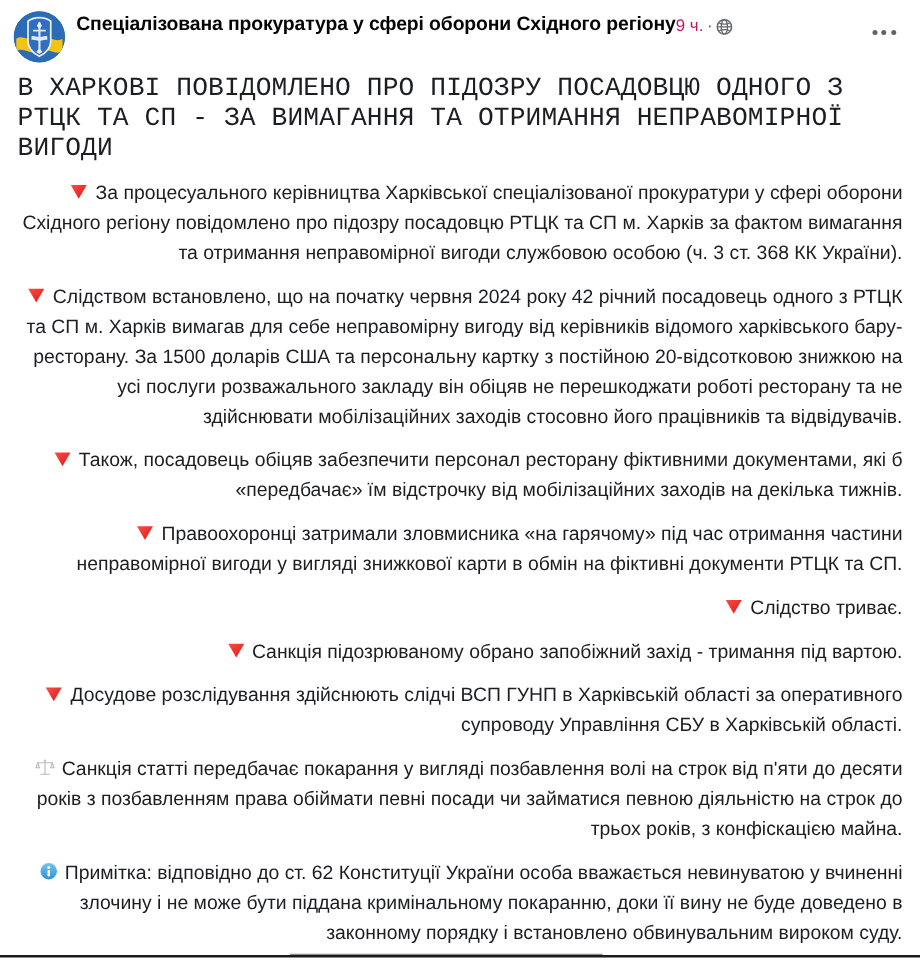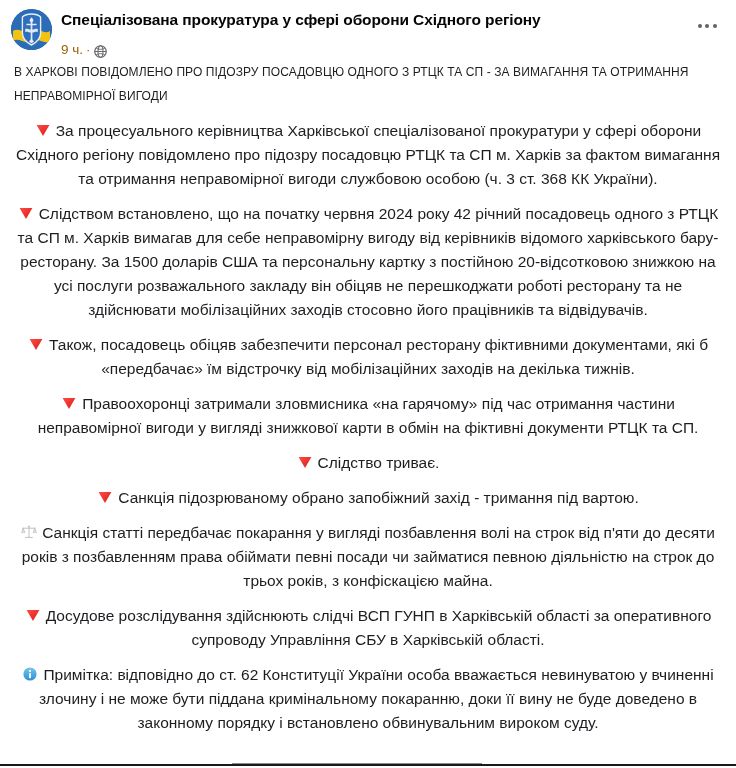--- a/index.html
+++ b/index.html
@@ -41,39 +41,38 @@
     flex: 0 0 41px;
     overflow: hidden;
     position: relative;
     background: #1f5fa8;
   }
   .avatar svg { display: block; width: 41px; height: 41px; }
 
   .header-text {
     margin-left: 9px;
     display: flex;
-    flex-direction: column;
+    flex-direction: row;
     justify-content: flex-start;
     padding-top: 1px;
-    gap: 11px;
   }
   .page-name {
     font-size: 15.5px;
     font-weight: bold;
     line-height: 19px;
     color: #050505;
     letter-spacing: -0.1px;
     white-space: nowrap;
   }
   .meta-line {
     display: flex;
     align-items: center;
     margin-top: 2px;
     font-size: 13.5px;
-    color: #a16207;
+    color: #be185d;
     line-height: 16px;
   }
   .meta-sep { margin: 0 3px; }
   .globe-icon {
     display: inline-block;
     width: 13px;
     height: 13px;
     position: relative;
     top: 1px;
   }
@@ -98,33 +97,34 @@
     background: #606366;
     display: block;
   }
 
   
   .post-body {
     padding: 10px 14px 0 14px;
     box-sizing: border-box;
   }
   .post-title {
-    font-size: 12px;
+    font-size: 21px;
     line-height: 24px;
     color: #1c1e21;
     font-weight: normal;
     margin: 0 0 11px 0;
     letter-spacing: 0.1px;
+    font-family: Liberation Mono, monospace;
   }
   .para {
     font-size: 15.5px;
     line-height: 24px;
     color: #1c1e21;
     margin: 0 0 11px 0;
-    text-align: center;
+    text-align: right;
   }
   .para:last-child { margin-bottom: 0; }
 
   
   .glyph {
     display: inline-block;
     width: 16px;
     height: 16px;
     vertical-align: -2px;
     margin-right: 5px;
@@ -281,54 +281,54 @@
           </linearGradient>
             </defs>
           <path d="M1.6 3 L14.4 3 L8 14 Z" fill="url(#rg5)"></path>
         </svg>
       </span><span>Санкція підозрюваному обрано запобіжний захід - тримання під вартою.</span>
     </p>
 
     <p class="para">
       <span class="glyph">
         <svg viewBox="0 0 16 16" xmlns="http://www.w3.org/2000/svg">
+          <defs>
+              <linearGradient id="rg7" x1="0" y1="0" x2="1" y2="1">
+            <stop offset="0" stop-color="#ff4b45"></stop>
+                <stop offset="1" stop-color="#d91d17"></stop>
+          </linearGradient>
+            </defs>
+          <path d="M1.6 3 L14.4 3 L8 14 Z" fill="url(#rg7)"></path>
+        </svg>
+      </span><span>Досудове розслідування здійснюють слідчі ВСП ГУНП в Харківській області за оперативного супроводу Управління СБУ в Харківській області.</span>
+    </p>
+
+    <p class="para">
+      <span class="glyph">
+        <svg viewBox="0 0 16 16" xmlns="http://www.w3.org/2000/svg">
           <g stroke="#b9bcc0" stroke-width="0.9" fill="none" stroke-linecap="round">
             <line x1="8" y1="2.6" x2="8" y2="13.4"></line>
             <line x1="2.2" y1="4.2" x2="13.8" y2="4.2"></line>
             <line x1="4.6" y1="13.4" x2="11.4" y2="13.4"></line>
             <line x1="2.2" y1="4.2" x2="0.9" y2="8.2"></line>
             <line x1="2.2" y1="4.2" x2="3.5" y2="8.2"></line>
             <line x1="0.9" y1="8.2" x2="3.5" y2="8.2"></line>
             <line x1="13.8" y1="4.2" x2="12.5" y2="8.2"></line>
             <line x1="13.8" y1="4.2" x2="15.1" y2="8.2"></line>
             <line x1="12.5" y1="8.2" x2="15.1" y2="8.2"></line>
           </g>
           <circle cx="8" cy="2.6" r="1.1" fill="#c6c9cd"></circle>
         </svg>
       </span><span>Санкція статті передбачає покарання у вигляді позбавлення волі на строк від п'яти до десяти років з позбавленням права обіймати певні посади чи займатися певною діяльністю на строк до трьох років, з конфіскацією майна.</span>
     </p>
 
     <p class="para">
       <span class="glyph">
         <svg viewBox="0 0 16 16" xmlns="http://www.w3.org/2000/svg">
           <defs>
-              <linearGradient id="rg7" x1="0" y1="0" x2="1" y2="1">
-            <stop offset="0" stop-color="#ff4b45"></stop>
-                <stop offset="1" stop-color="#d91d17"></stop>
-          </linearGradient>
-            </defs>
-          <path d="M1.6 3 L14.4 3 L8 14 Z" fill="url(#rg7)"></path>
-        </svg>
-      </span><span>Досудове розслідування здійснюють слідчі ВСП ГУНП в Харківській області за оперативного супроводу Управління СБУ в Харківській області.</span>
-    </p>
-
-    <p class="para">
-      <span class="glyph">
-        <svg viewBox="0 0 16 16" xmlns="http://www.w3.org/2000/svg">
-          <defs>
               <linearGradient id="bi" x1="0" y1="0" x2="0" y2="1">
             <stop offset="0" stop-color="#76c6f0"></stop>
                 <stop offset="1" stop-color="#2f8fd4"></stop>
           </linearGradient>
             </defs>
           <circle cx="8" cy="8" r="6.6" fill="url(#bi)"></circle>
           <circle cx="8" cy="5.1" r="1.15" fill="#ffffff"></circle>
           <rect x="7" y="7" width="2" height="5.2" rx="0.9" fill="#ffffff"></rect>
         </svg>
       </span><span>Примітка: відповідно до ст. 62 Конституції України особа вважається невинуватою у вчиненні злочину і не може бути піддана кримінальному покаранню, доки її вину не буде доведено в законному порядку і встановлено обвинувальним вироком суду.</span>

